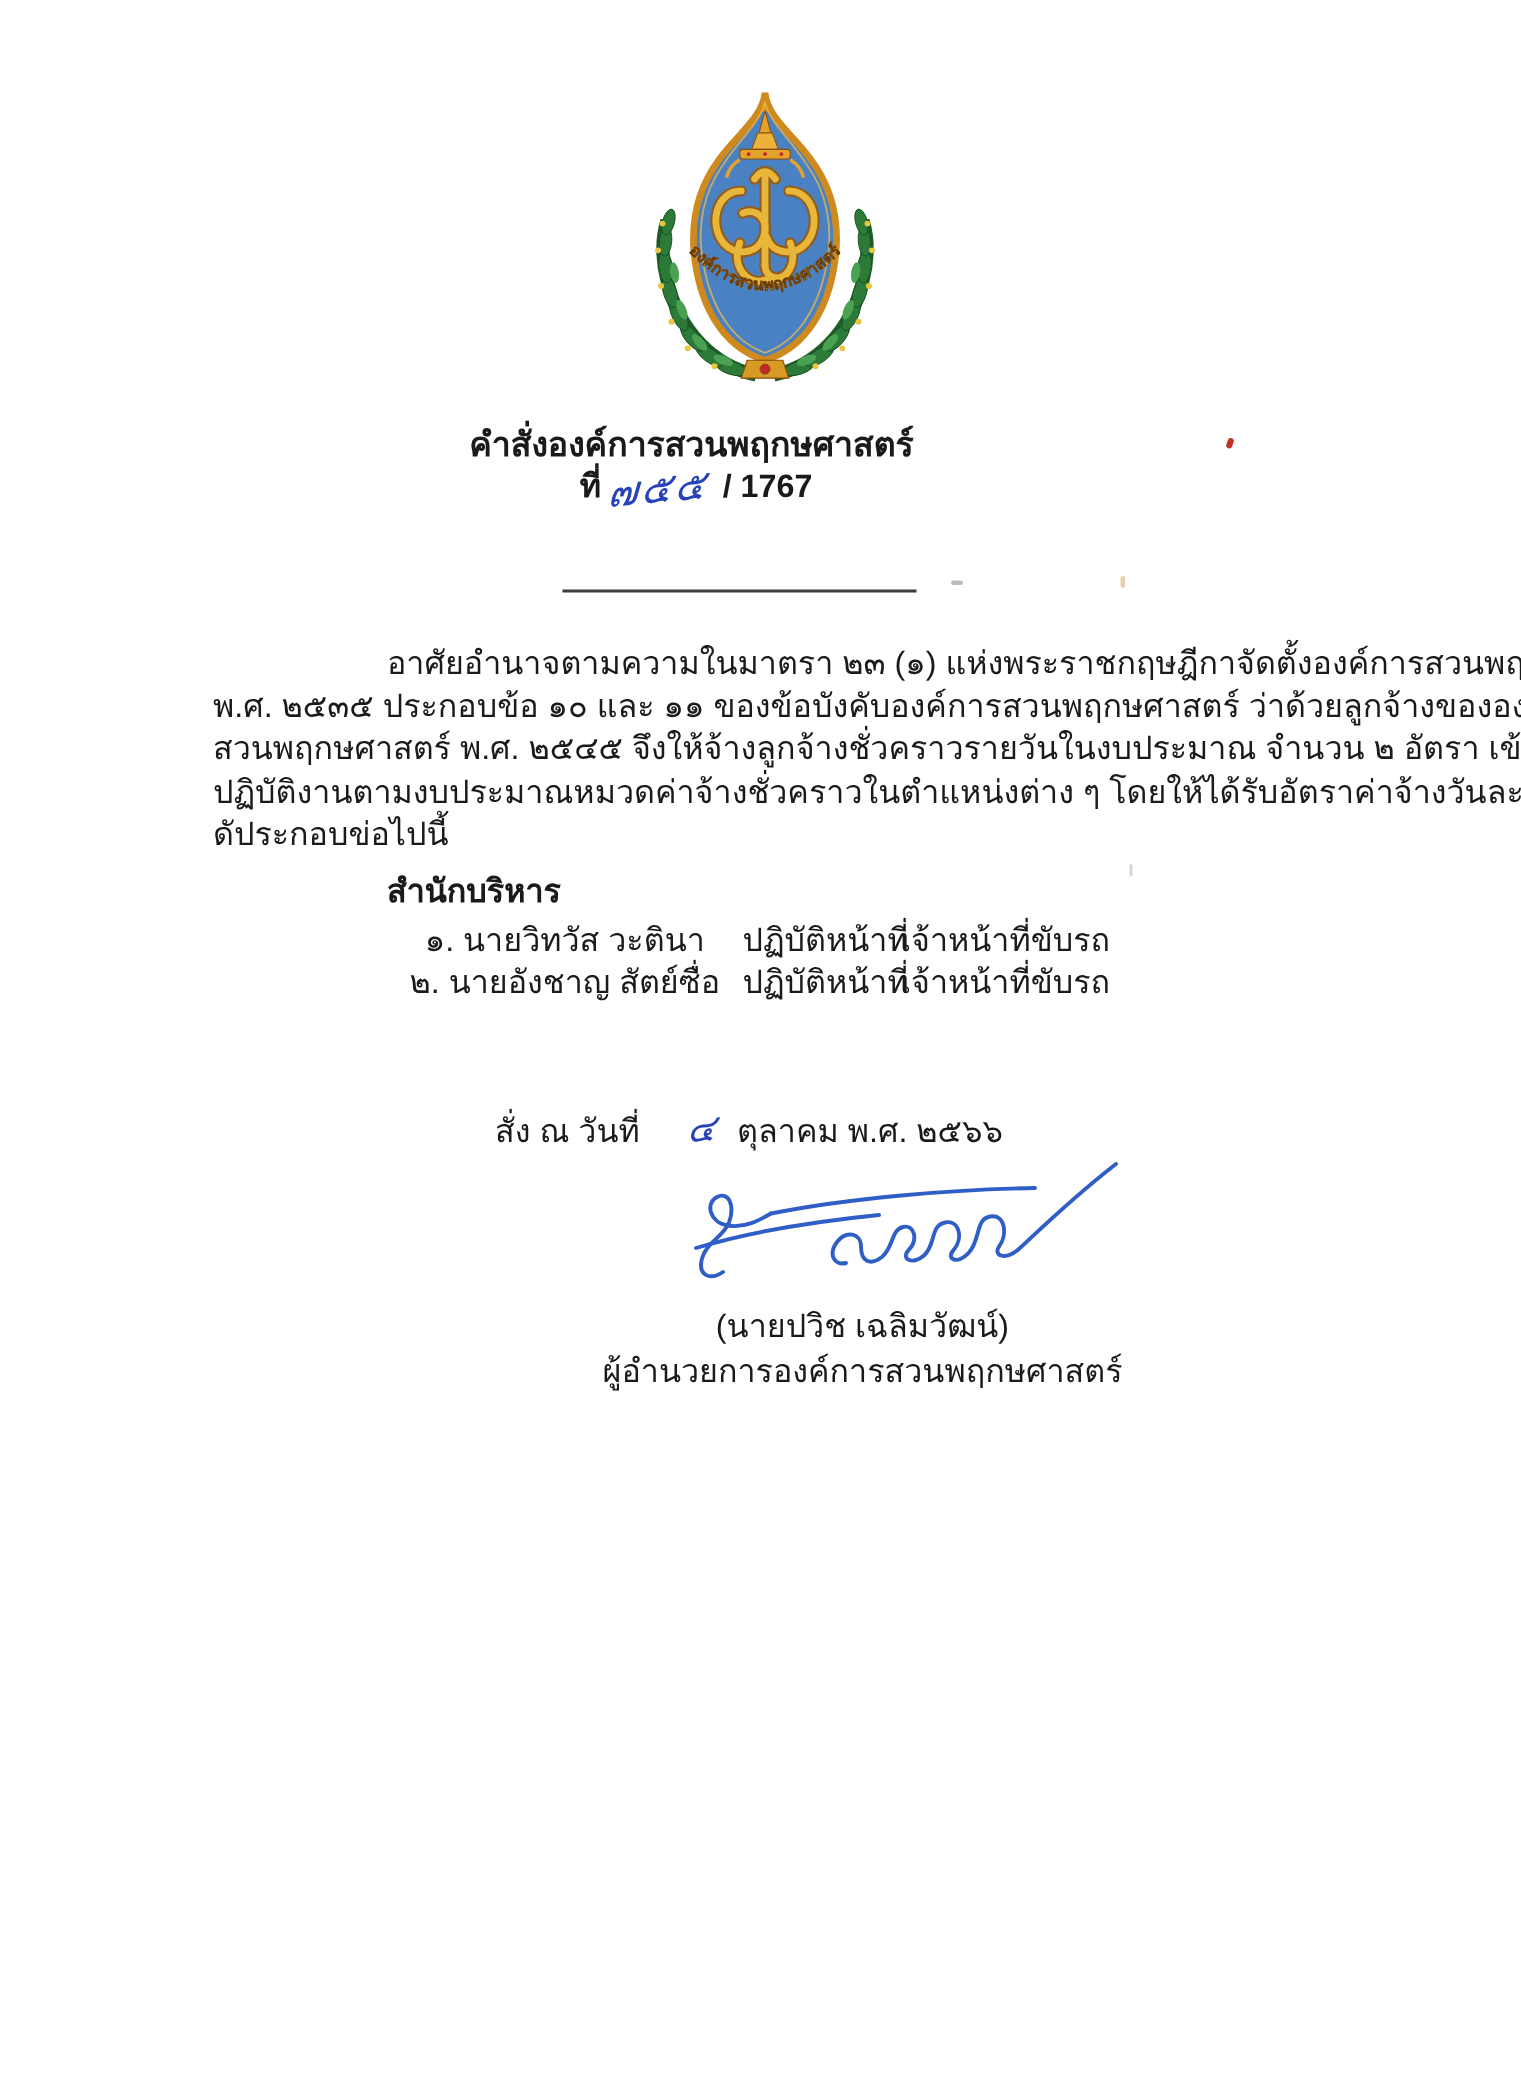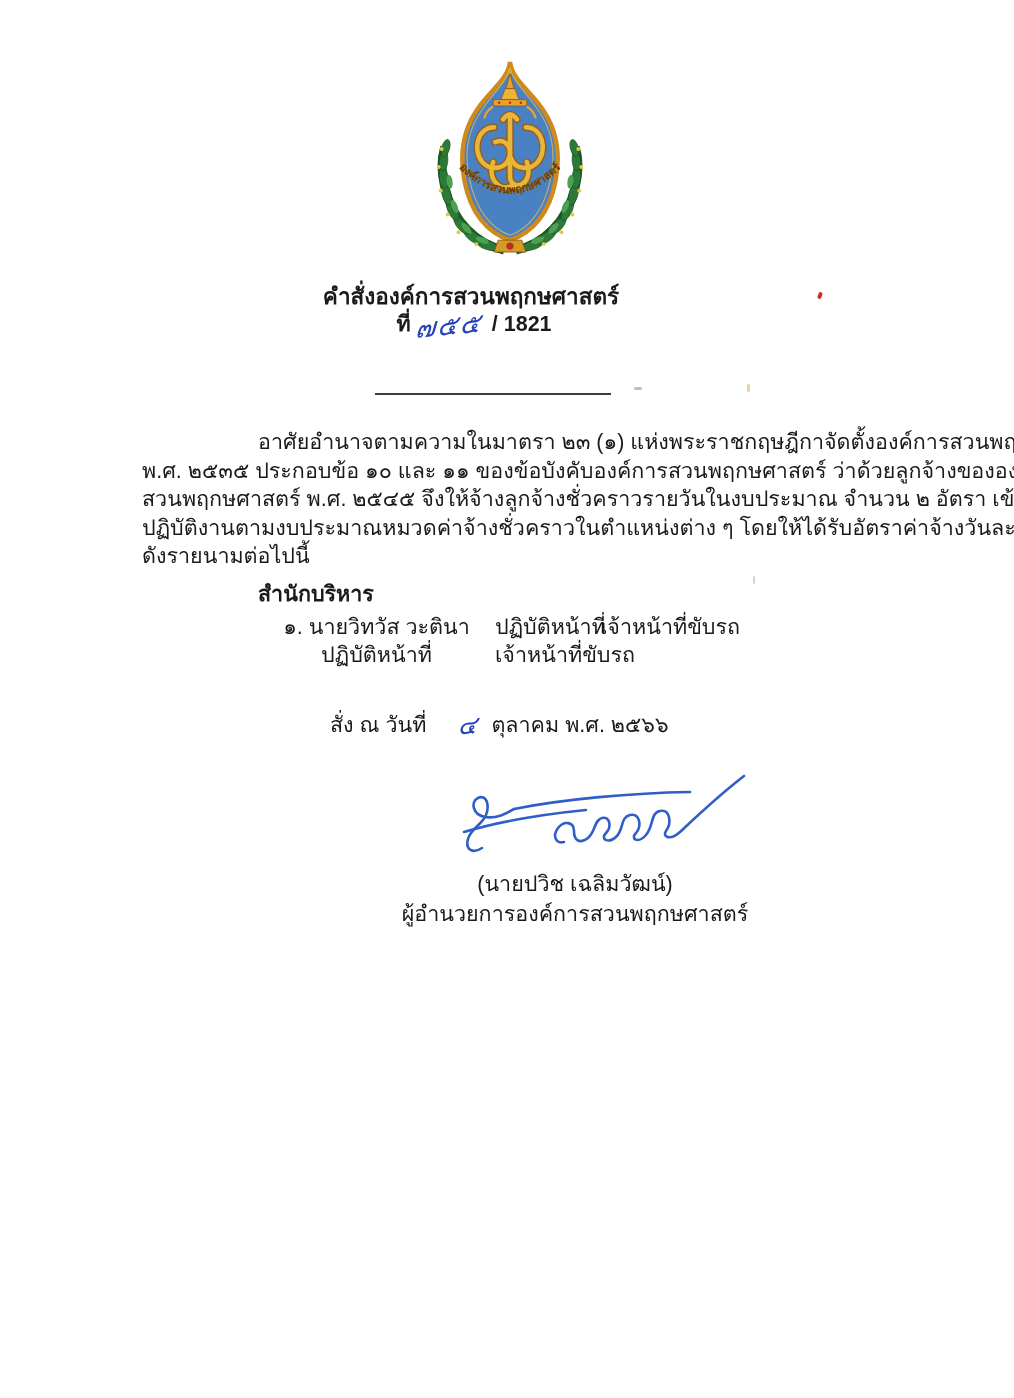--- a/index.html
+++ b/index.html
@@ -3,21 +3,21 @@
 <meta charset="utf-8">
 <style>
   * { margin:0; padding:0; box-sizing:border-box; }
   html,body { background:#ffffff; }
   body { font-family:"Liberation Sans", sans-serif; color:#1a1a1a; }
   .page {
     position:relative; width:1014px; height:1398px; background:#ffffff;
     overflow:hidden; margin:0 auto;
   }
   .abs { position:absolute; }
-  .center-line { left:14px; width:914px; text-align:center; }
+  .center-line { left:4px; width:914px; text-align:center; }
   .th { font-size:21.5px; line-height:28.6px; white-space:nowrap; }
   .bold { font-weight:700; }
   .title { font-size:22.5px; font-weight:700; }
   .order-line { display:flex; justify-content:center; align-items:flex-end; gap:10px; }
   .handwriting {
     color:#2743b8; font-style:italic; letter-spacing:2px;
     transform:rotate(-5deg) skewX(-8deg); display:inline-block;
     font-size:27px; line-height:26px;
   }
   .handwriting.small { font-size:25px; letter-spacing:0; transform:rotate(-3deg) skewX(-6deg); }
@@ -139,46 +139,47 @@
         <textPath href="#arcText" startOffset="50%" text-anchor="middle">องค์การสวนพฤกษศาสตร์</textPath>
       </text>
     </svg>
   </div>
 
   <div class="abs center-line th title" style="top:283px;">คำสั่งองค์การสวนพฤกษศาสตร์</div>
 
   <div class="abs center-line order-line" style="top:310px;">
     <span class="th bold" style="transform:translateX(6px);">ที่</span>
     <span class="handwriting">๗๕๕</span>
-    <span class="th bold">/ 1821</span>
+    <span class="th bold">/ 1767</span>
   </div>
 
 
   <div class="abs rule" style="left:375px; top:393px; width:236px;"></div>
 
   <div class="abs th" style="left:142px; top:428px; width:745px;">
     <div class="para-line indent">อาศัยอำนาจตามความในมาตรา ๒๓ (๑) แห่งพระราชกฤษฎีกาจัดตั้งองค์การสวนพฤกษศาสตร์</div>
     <div class="para-line">พ.ศ. ๒๕๓๕  ประกอบข้อ ๑๐ และ ๑๑ ของข้อบังคับองค์การสวนพฤกษศาสตร์ ว่าด้วยลูกจ้างขององค์การ</div>
     <div class="para-line">สวนพฤกษศาสตร์ พ.ศ. ๒๕๔๕ จึงให้จ้างลูกจ้างชั่วคราวรายวันในงบประมาณ จำนวน ๒ อัตรา เข้าทดลอง</div>
     <div class="para-line">ปฏิบัติงานตามงบประมาณหมวดค่าจ้างชั่วคราวในตำแหน่งต่าง ๆ โดยให้ได้รับอัตราค่าจ้างวันละ ๓๕๔ บาท</div>
-    <div class="para-line">ดังรายนามต่อไปนี้</div>
+    <div class="para-line">ดัประกอบข่อไปนี้</div>
   </div>
 
   <div class="abs th bold" style="left:258px; top:580px;">สำนักบริหาร</div>
 
   <div class="abs th emp-grid" style="left:258px; top:613px;">
     <span>๑. นายวิทวัส วะตินา</span>
     <span>ปฏิบัติหน้าที่</span>
     <span>เจ้าหน้าที่ขับรถ</span>
+    <span>๒. นายอังชาญ สัตย์ซื่อ</span>
     <span>ปฏิบัติหน้าที่</span>
     <span>เจ้าหน้าที่ขับรถ</span>
   </div>
 
 
-  <div class="abs th" style="left:330px; top:711px; display:flex; align-items:center; gap:14px;">
+  <div class="abs th" style="left:330px; top:740px; display:flex; align-items:flex-start; gap:14px;">
     <span>สั่ง ณ วันที่</span>
     <span class="handwriting small" style="margin-left:18px;">๔</span>
     <span>ตุลาคม   พ.ศ.  ๒๕๖๖</span>
   </div>
 
   <div class="abs" style="left:452px; top:768px; width:312px; height:104px;">
     <svg width="312" height="104" viewBox="0 0 312 104">
       <g fill="none" stroke="#2e5ec6" stroke-width="2.6" stroke-linecap="round" stroke-linejoin="round">
         <path d="M30,80 C21,86 13,82 16,71 C19,60 30,57 34,47 C38,36 34,26 26,30 C18,34 21,47 33,49 C45,51 55,45 62,41"></path>
         <path d="M12,64 C52,52 94,46 134,42"></path>

